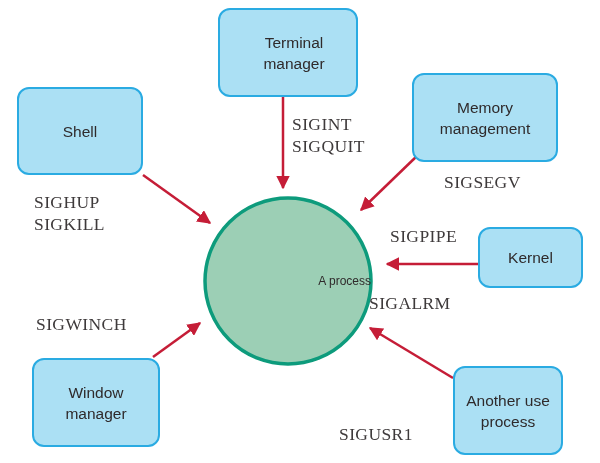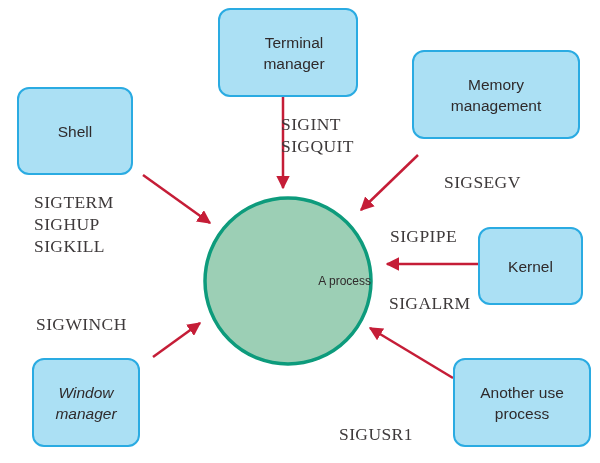--- a/index.html
+++ b/index.html
@@ -80,65 +80,64 @@
     <path class="arrow" d="M478,264 L387,264" marker-end="url(#ah)"></path>
     <path class="arrow" d="M153,357 L200,323" marker-end="url(#ah)"></path>
     <path class="arrow" d="M453,378 L370,328" marker-end="url(#ah)"></path>
   </svg>
 
   <div class="node" style="left:218px; top:8px; width:140px; height:89px;padding-left:12px;">
     <div>Terminal</div>
     <div>manager</div>
   </div>
 
-  <div class="node" style="left:17px; top:87px; width:116px; height:88px;">
+  <div class="node" style="left:17px; top:87px; width:126px; height:88px;">
     <div>Shell</div>
   </div>
 
-  <div class="node" style="left:412px; top:50px; width:168px; height:89px;">
+  <div class="node" style="left:412px; top:73px; width:146px; height:89px;">
     <div>Memory</div>
     <div>management</div>
   </div>
 
-  <div class="node" style="left:478px; top:227px; width:105px; height:78px;">
+  <div class="node" style="left:478px; top:227px; width:105px; height:61px;">
     <div>Kernel</div>
   </div>
 
-  <div class="node" style="left:32px; top:358px; width:108px; height:89px;font-style:italic;">
+  <div class="node" style="left:32px; top:358px; width:128px; height:89px;">
     <div>Window</div>
     <div>manager</div>
   </div>
 
-  <div class="node" style="left:453px; top:358px; width:138px; height:89px;">
+  <div class="node" style="left:453px; top:366px; width:110px; height:89px;">
     <div>Another use</div>
     <div>process</div>
   </div>
 
   <div class="process-label">A process</div>
 
-  <div class="signals" style="left:281px; top:113px;">
+  <div class="signals" style="left:292px; top:113px;">
     <div>SIGINT</div>
     <div>SIGQUIT</div>
   </div>
 
   <div class="signals" style="left:34px; top:191px;">
-    <div>SIGTERM</div>
     <div>SIGHUP</div>
     <div>SIGKILL</div>
   </div>
 
   <div class="signals" style="left:444px; top:171px;">
     <div>SIGSEGV</div>
   </div>
 
   <div class="signals" style="left:390px; top:225px;">
     <div>SIGPIPE</div>
   </div>
 
-  <div class="signals" style="left:389px; top:292px;">
+  <div class="signals" style="left:369px; top:292px;">
     <div>SIGALRM</div>
   </div>
 
   <div class="signals" style="left:36px; top:313px;">
     <div>SIGWINCH</div>
   </div>
 
   <div class="signals" style="left:339px; top:384px;margin-top:39px;">
     <div>SIGUSR1</div>
   </div>

